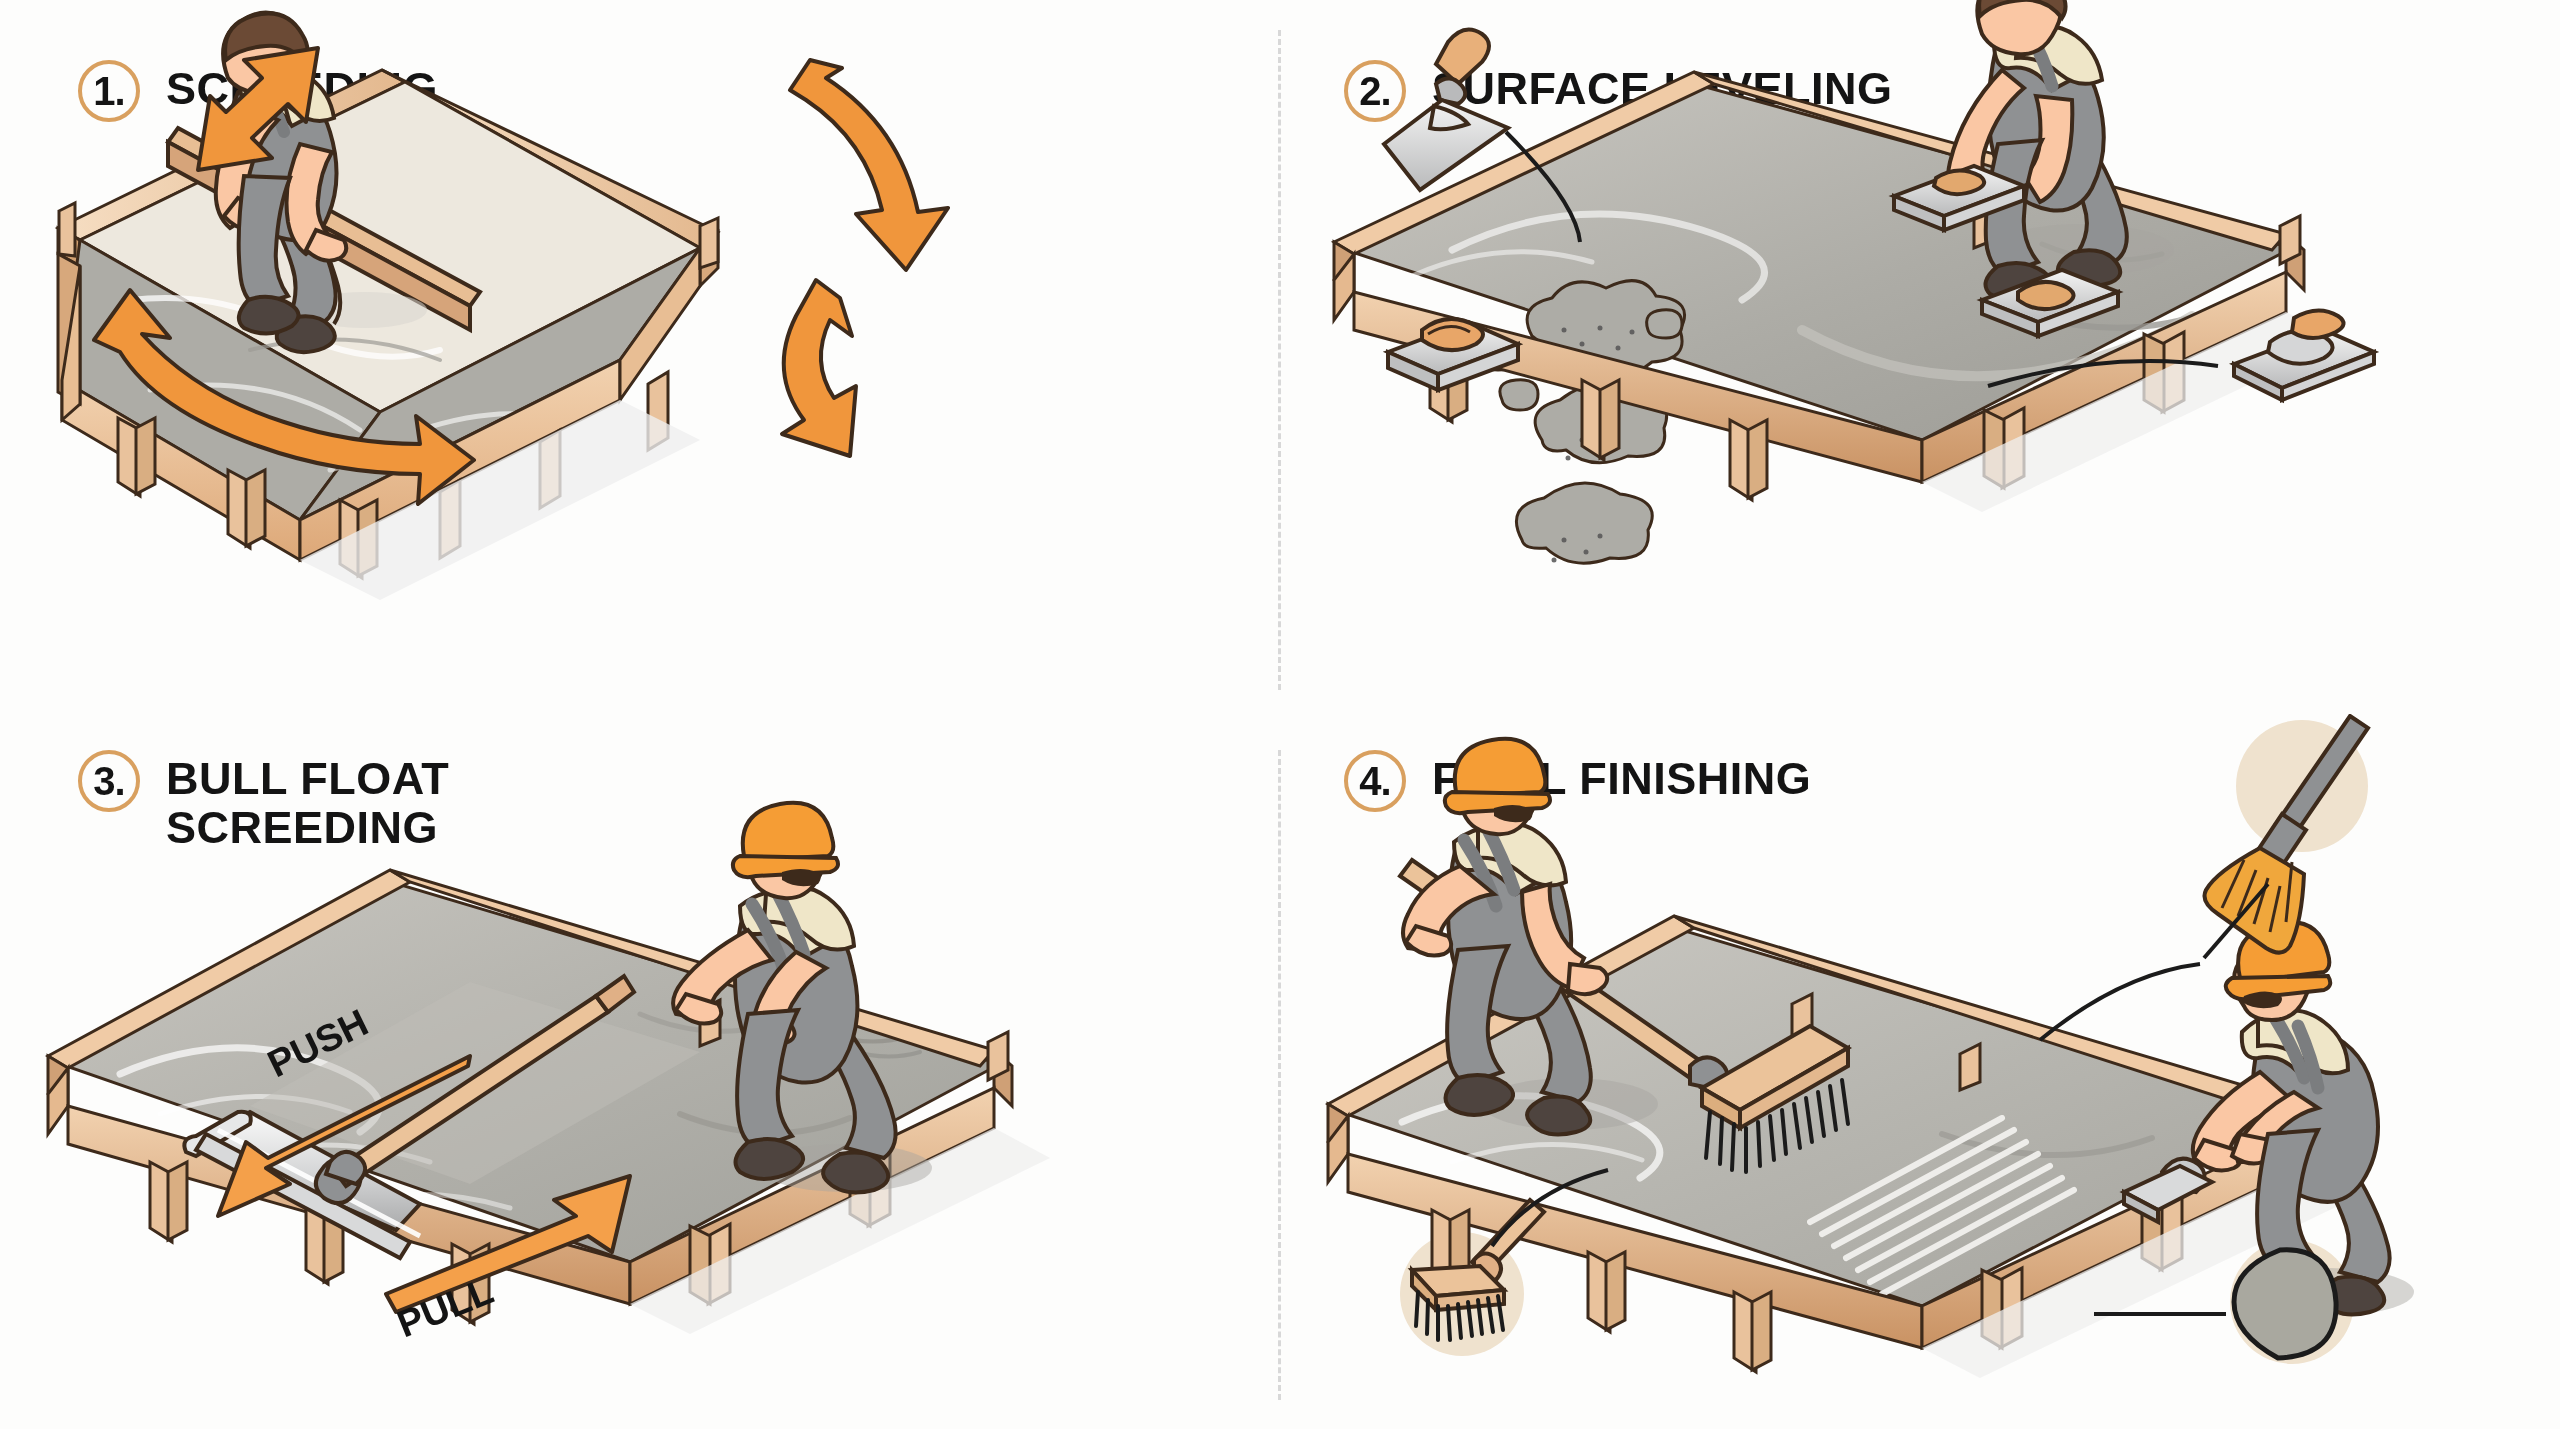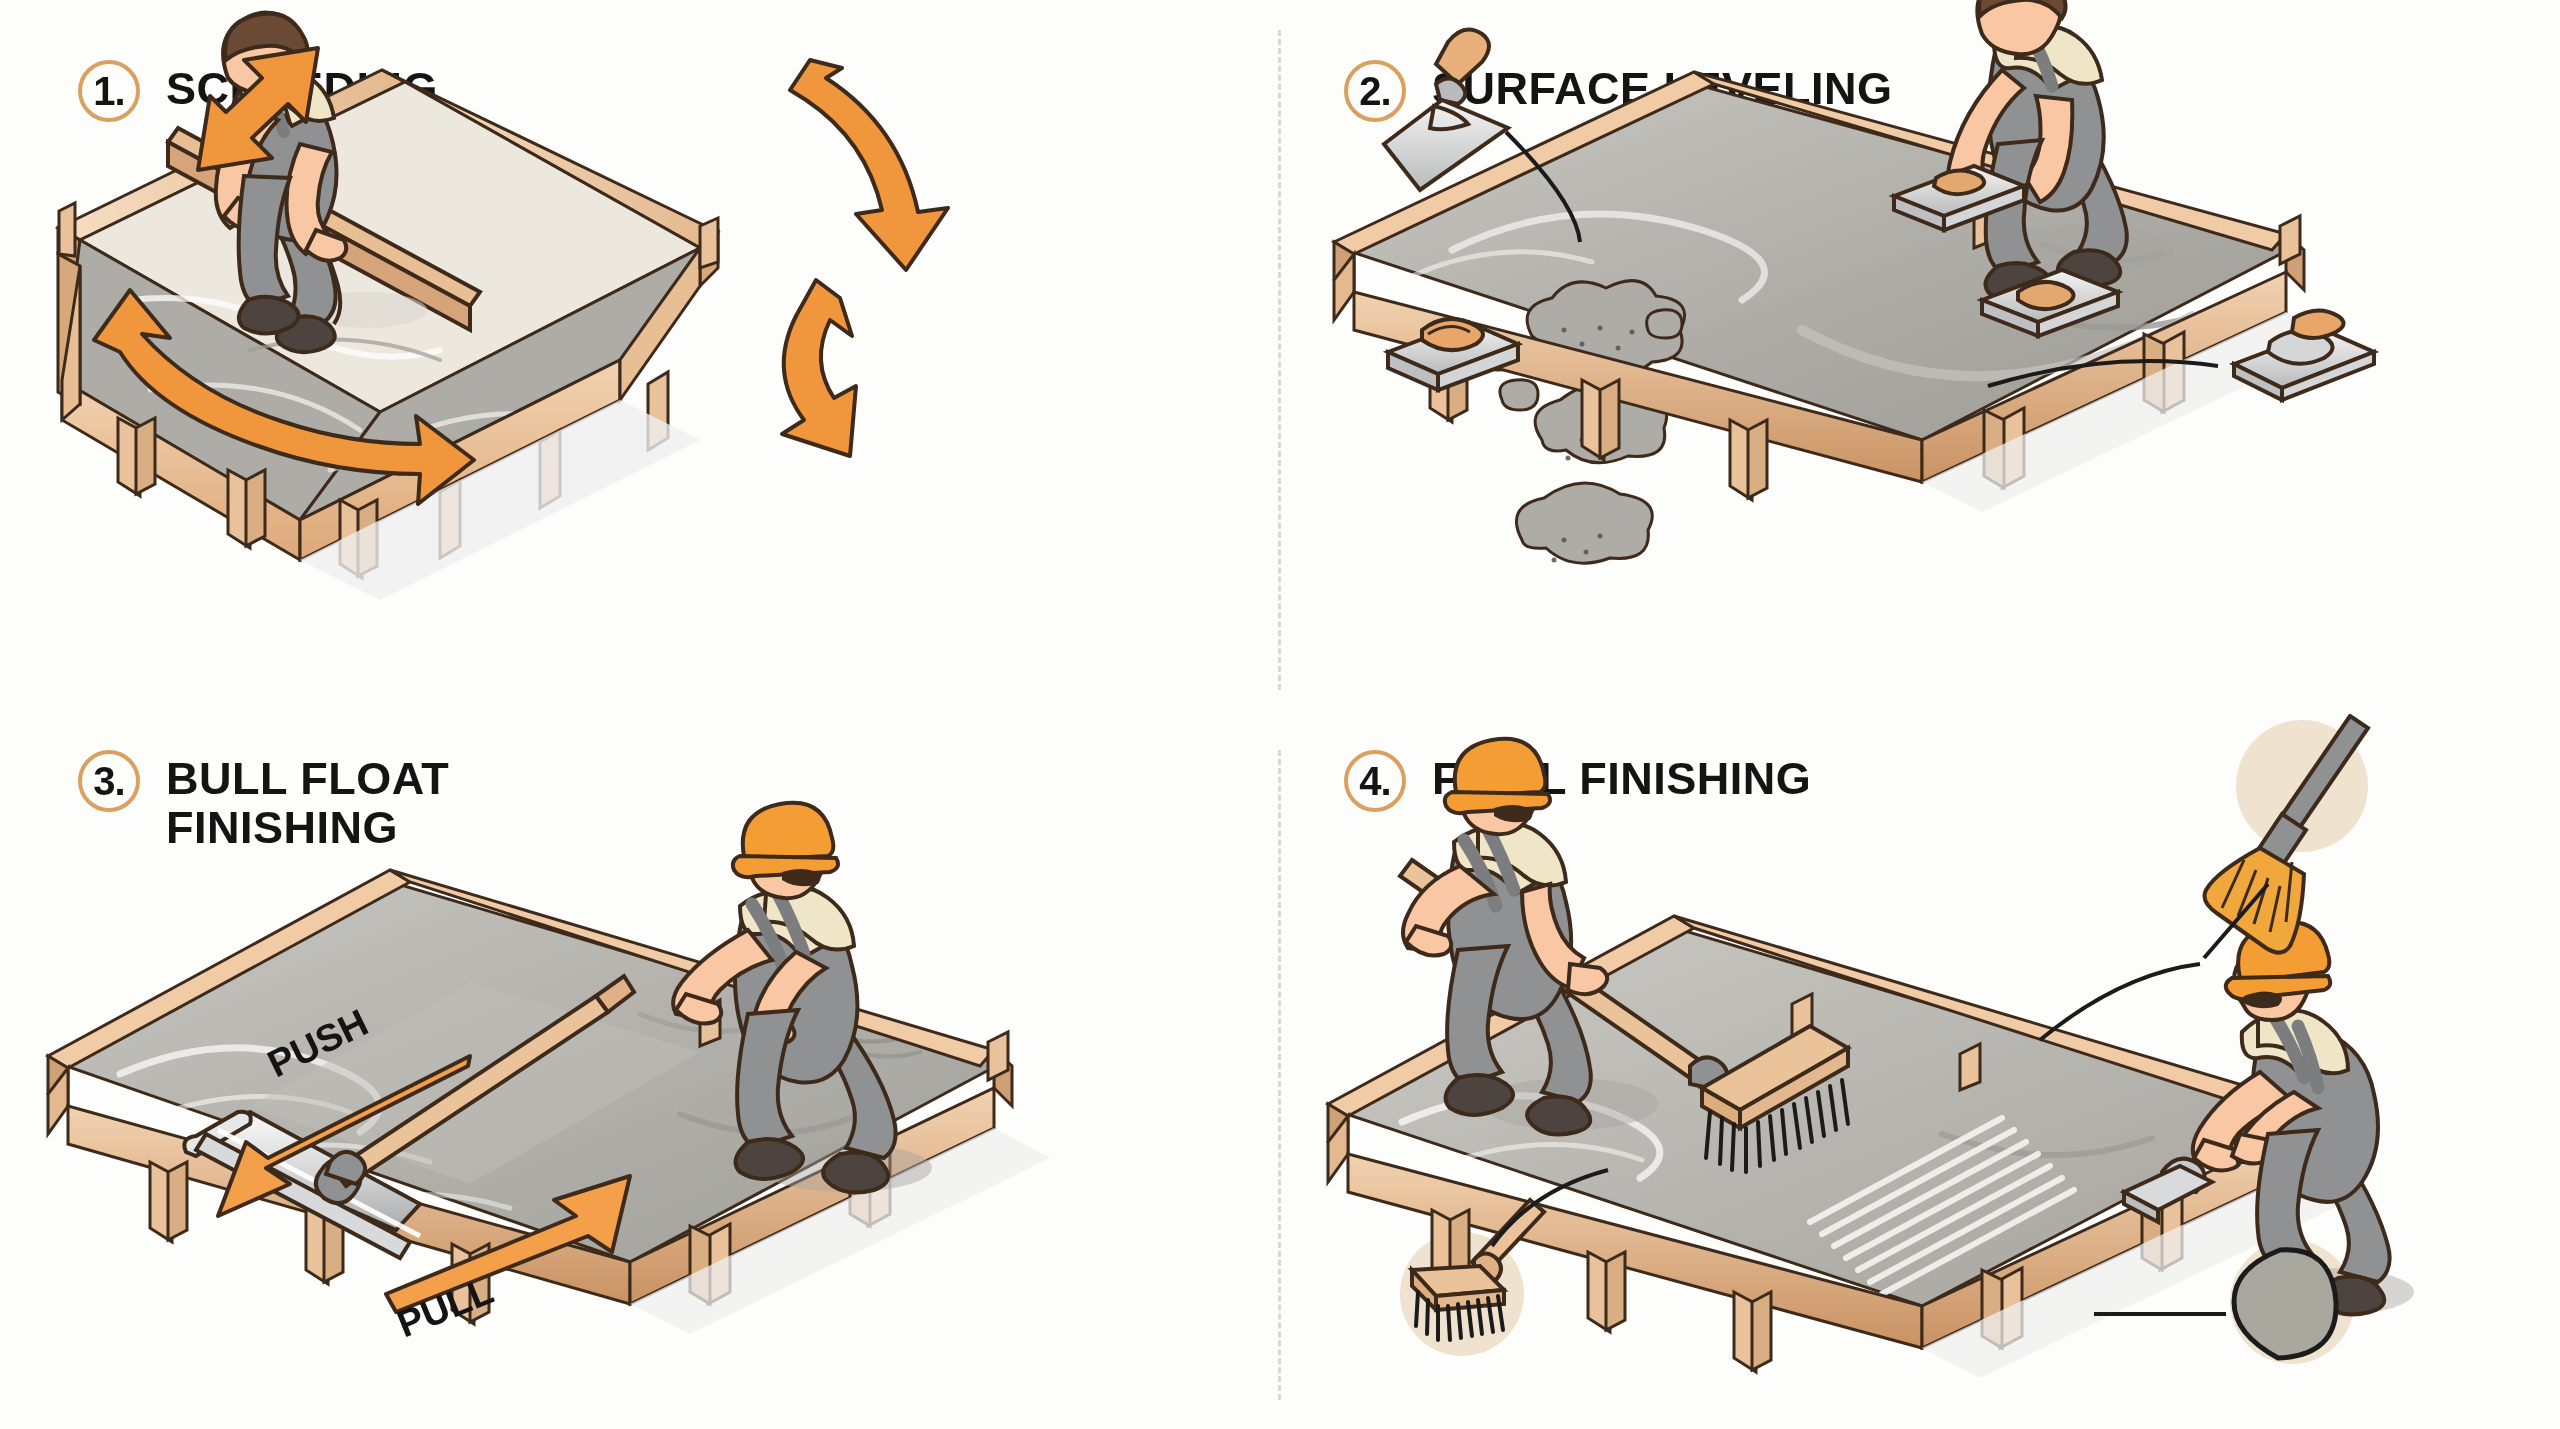--- a/index.html
+++ b/index.html
@@ -355,21 +355,21 @@
       </g>
 
       <path d="M 706 386 q 120 -36 230 -20" fill="none" stroke="#1b1b1b" stroke-width="4"></path>
     </svg>
   </div>
 
   <div class="panel" id="panel-3">
     <div class="title-row">
       <div class="step-badge">3.</div>
       <div class="step-title">BULL FLOAT
-FINISHING</div>
+SCREEDING</div>
     </div>
 
     <svg class="art" viewBox="0 0 1278 715">
       <defs>
         <linearGradient id="woodG3" x1="0" y1="0" x2="0" y2="1">
           <stop offset="0%" stop-color="#F2D2B0"></stop>
             <stop offset="100%" stop-color="#C99263"></stop>
         </linearGradient>
         <linearGradient id="concG3" x1="0" y1="0" x2="1" y2="1">
           <stop offset="0%" stop-color="#C8C6C0"></stop>

